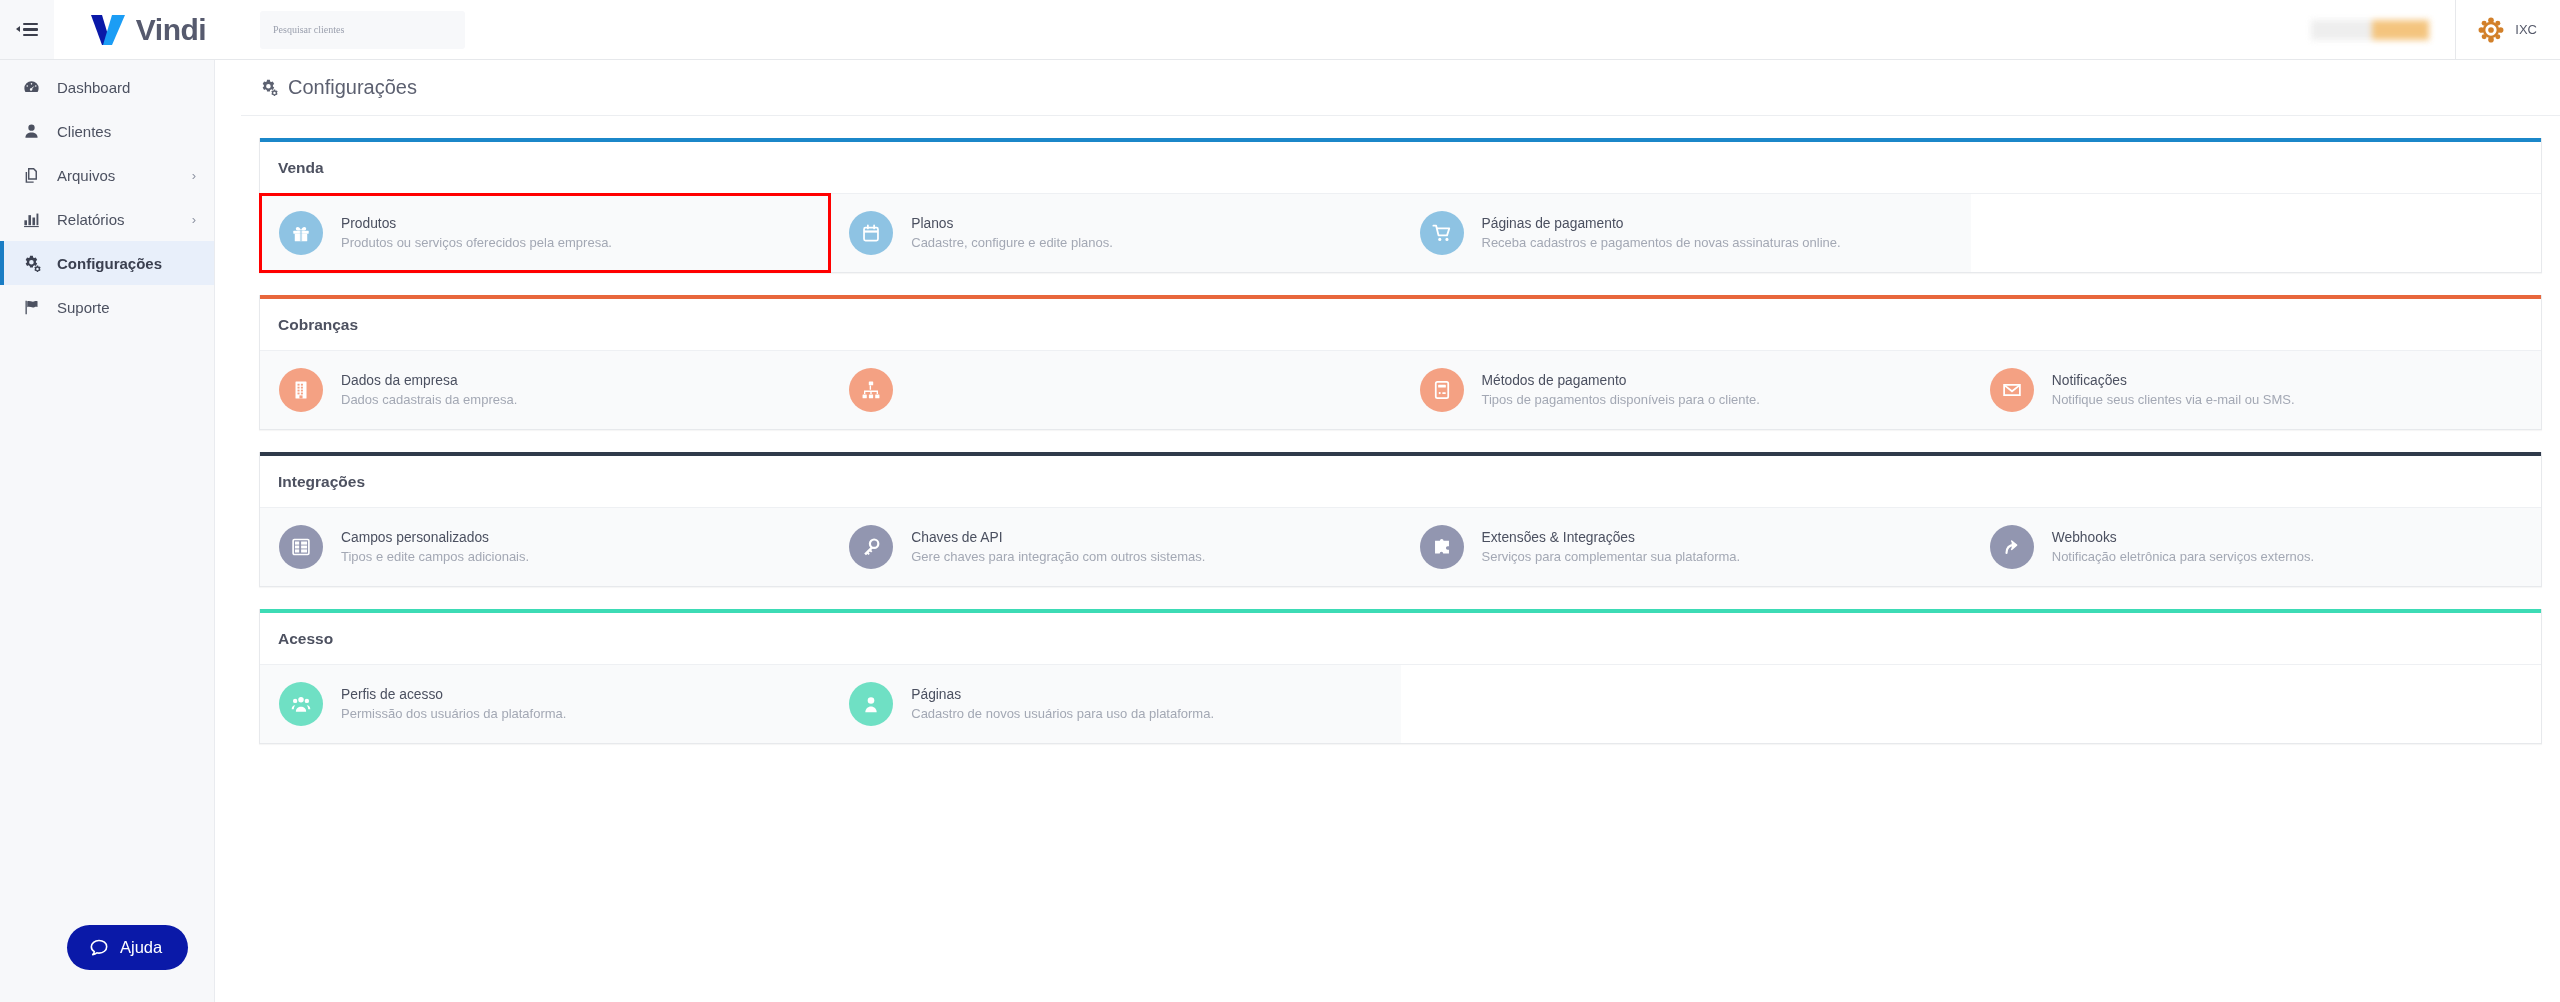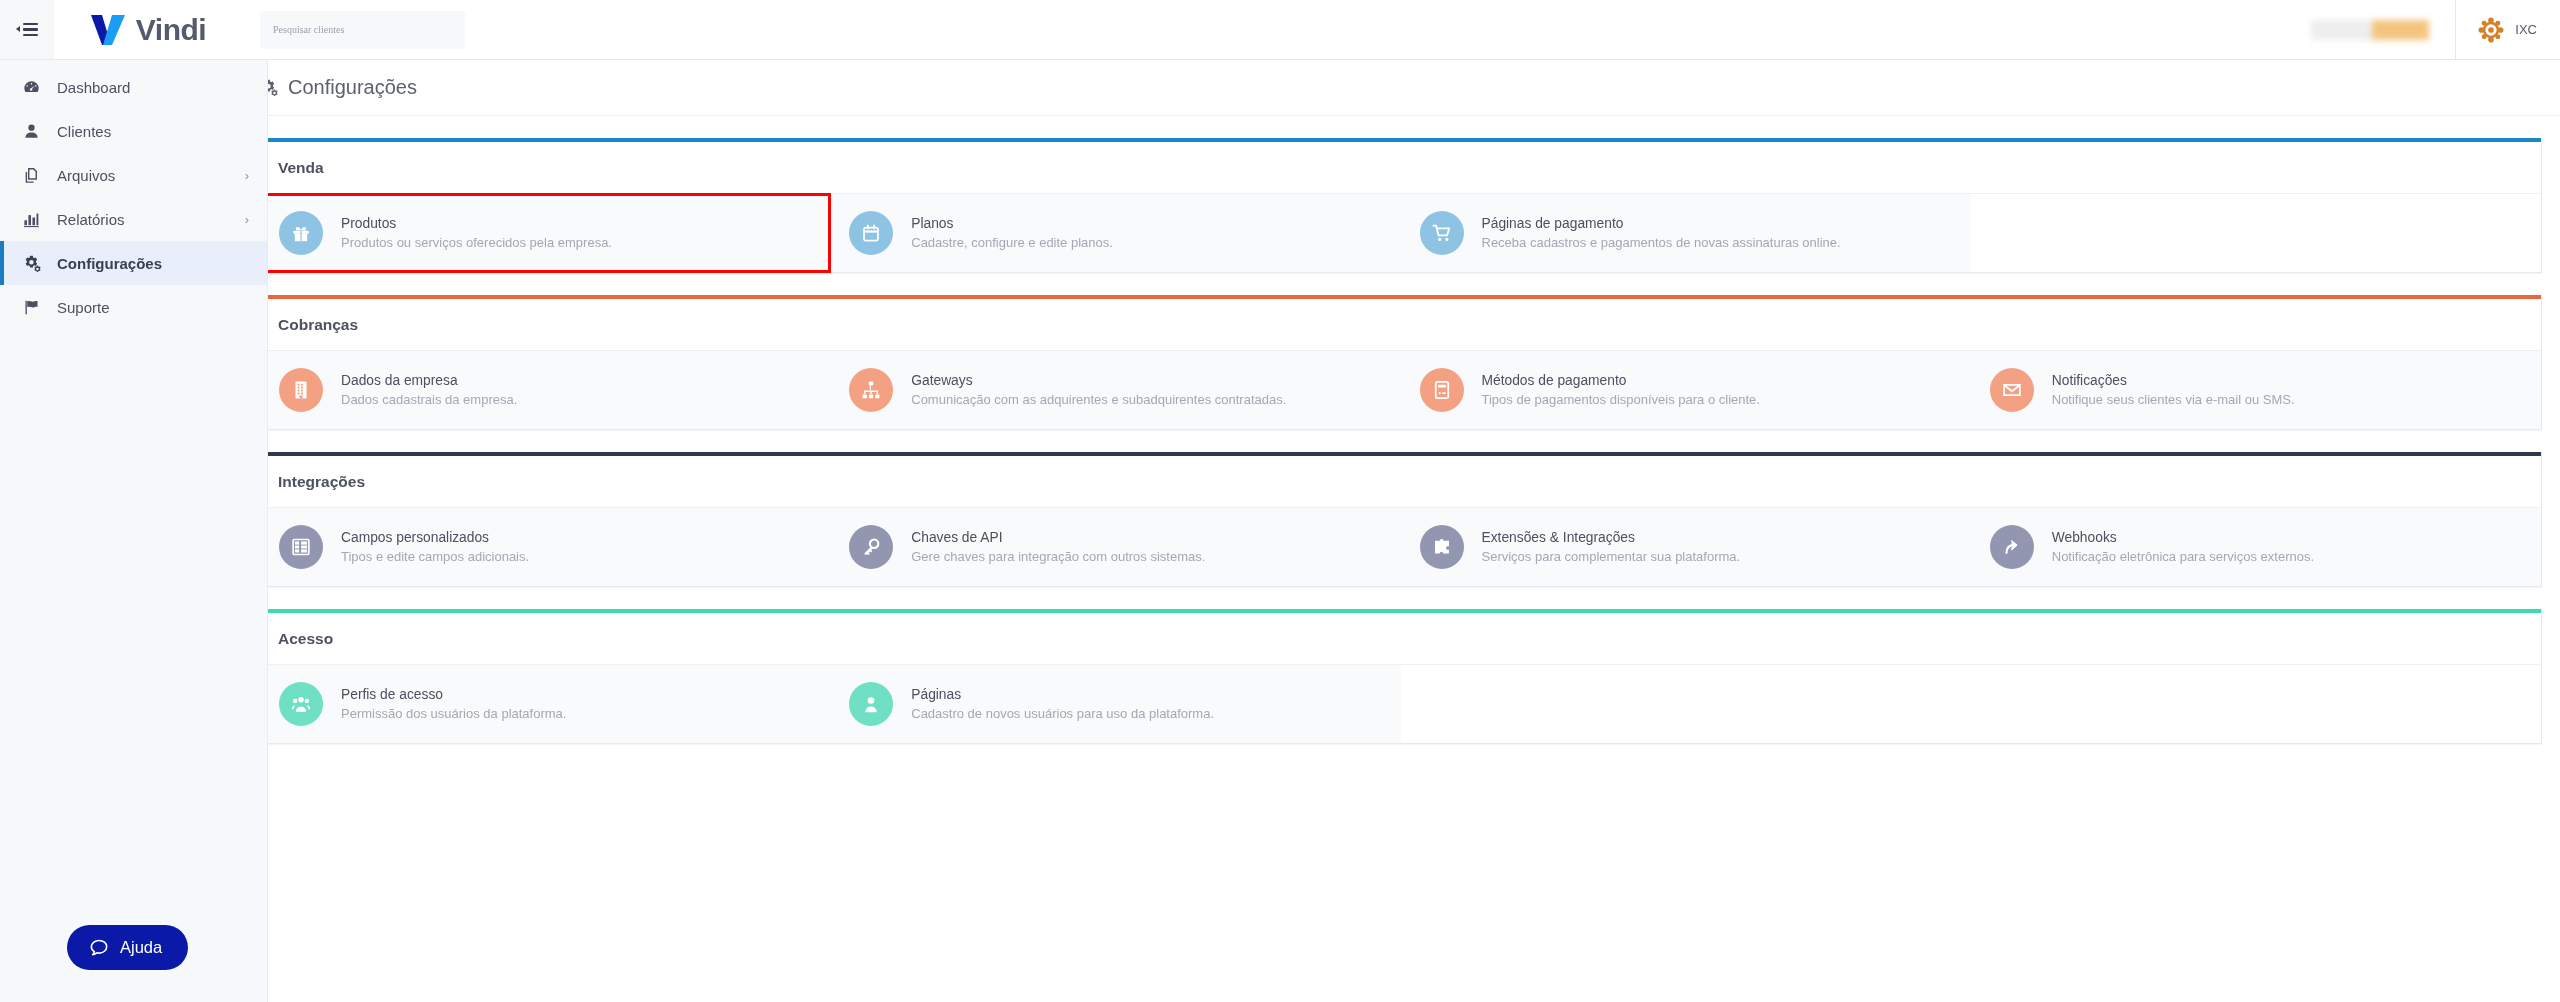--- a/index.html
+++ b/index.html
@@ -77,21 +77,21 @@
   .account {
     display: flex; align-items: center; gap: 11px;
     padding: 0 23px 0 22px; height: 59px;
     cursor: pointer;
   }
   .account-name { font-size: 13px; color: #55596a; }
 
   
   .sidebar {
     position: absolute; top: 60px; left: 0;
-    width: 268px; height: 942px;
+    width: 215px; height: 942px;
     background: #f7f8fa;
     border-right: 1px solid #e9ebef;
     z-index: 20;
   }
   .nav-item {
     position: relative;
     display: flex; align-items: center;
     height: 44px;
     padding-left: 22px;
     cursor: pointer;
@@ -404,24 +404,20 @@
           <div class="card">
             <div class="card-icon" style="background: rgb(244, 161, 131);">
               <svg width="22" height="22" viewBox="0 0 24 24" fill="#ffffff">
                 <rect x="9.6" y="2.6" width="4.8" height="4.2" rx=".6"></rect>
                 <rect x="2.8" y="16.8" width="4.6" height="4.2" rx=".6"></rect>
                 <rect x="9.7" y="16.8" width="4.6" height="4.2" rx=".6"></rect>
                 <rect x="16.6" y="16.8" width="4.6" height="4.2" rx=".6"></rect>
                 <path d="M11.3 7.2v4.6M5.1 16.4v-3.1h13.8v3.1M12 13.3v3.1" stroke="#ffffff" stroke-width="1.5" fill="none"></path>
               </svg>
             </div>
-            <div class="card-text">
-              <div class="card-title">Gateways</div>
-              <div class="card-desc">Comunicação com as adquirentes e subadquirentes contratadas.</div>
-            </div>
           </div>
           <div class="card">
             <div class="card-icon" style="background: rgb(244, 161, 131);">
               <svg width="22" height="22" viewBox="0 0 24 24" fill="none" stroke="#ffffff" stroke-width="1.9">
                 <rect x="5.2" y="3.2" width="13.6" height="17.6" rx="1.8"></rect>
                 <rect x="7.8" y="6.4" width="8.4" height="3" rx=".6" fill="#ffffff" stroke="none"></rect>
                 <circle cx="9.5" cy="15.4" r="1.2" fill="#ffffff" stroke="none"></circle>
                 <rect x="12.2" y="14.4" width="4" height="2" rx=".8" fill="#ffffff" stroke="none"></rect>
               </svg>
             </div>

